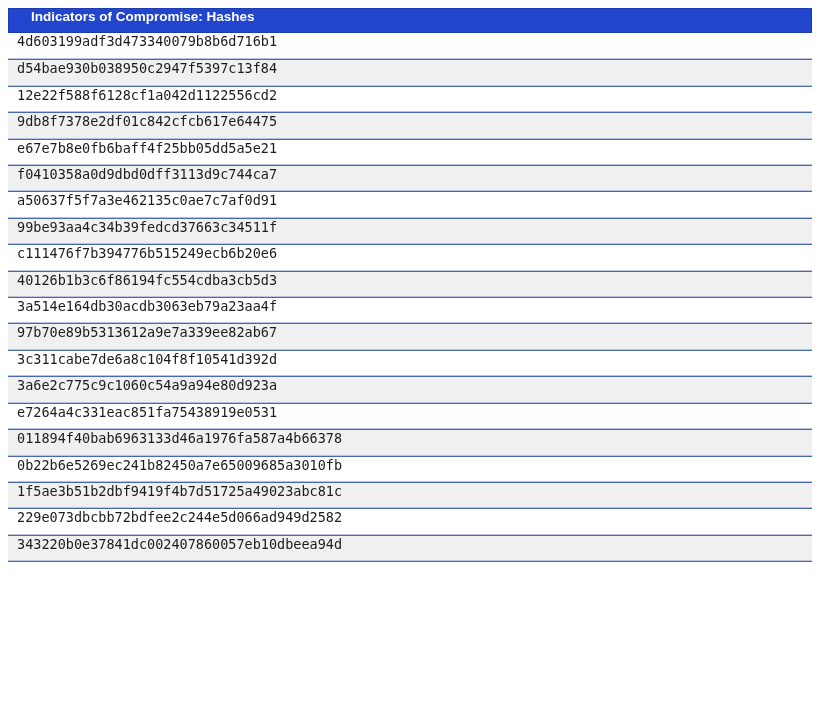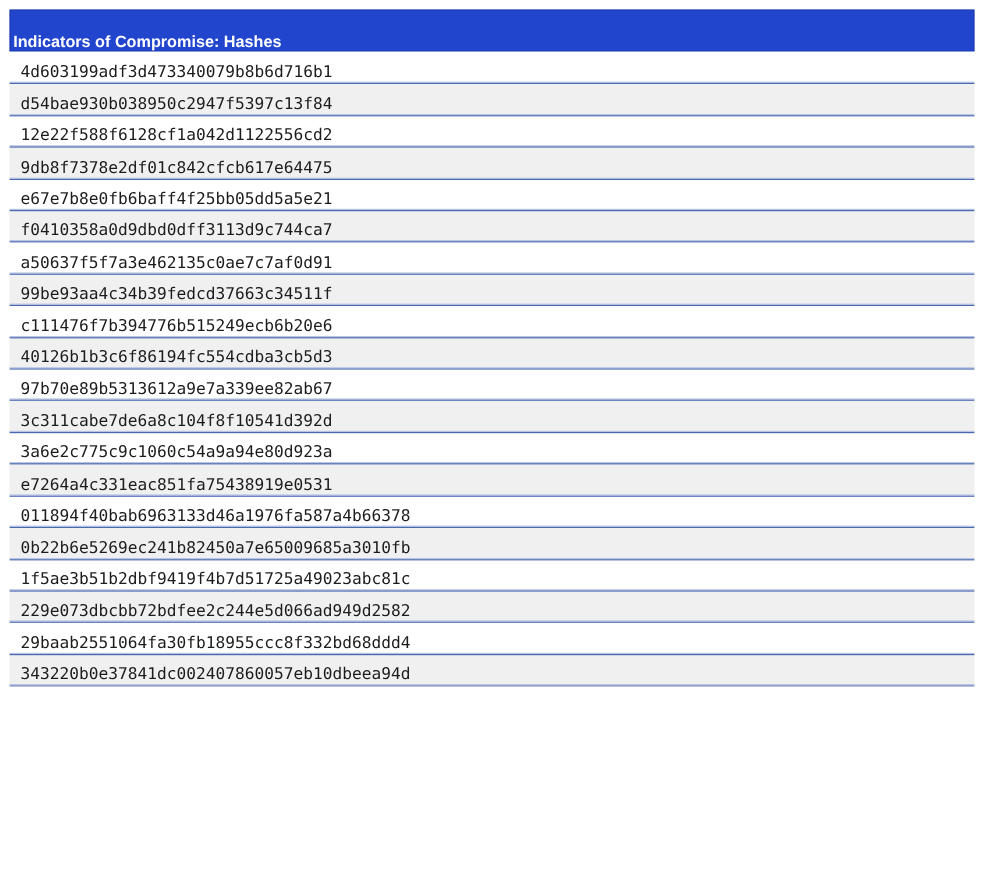--- a/index.html
+++ b/index.html
@@ -19,41 +19,41 @@
     width: 820px;
     height: 727px;
     background: #ffffff;
     overflow: hidden;
   }
   .table-wrap {
     margin: 8px 8px 0 8px;
     width: 804px;
   }
   .table-header {
-    height: 35px;
+    height: 25px;
     background: var(--header-bg);
     border: 1px solid var(--header-border);
     color: var(--header-text);
     font-family: "Liberation Sans", "DejaVu Sans", sans-serif;
     font-weight: bold;
     font-size: 13.5px;
     display: flex;
-    align-items: flex-end;
-    padding-left: 2px;
+    align-items: flex-start;
+    padding-left: 22px;
   }
   .table-body {
     border-bottom: 1px solid var(--divider-dark);
   }
   .row {
     height: 26.42px;
     background: var(--row-bg);
     border-top: 1px solid var(--divider-dark);
     border-bottom: 1px solid var(--divider-light);
     display: flex;
-    align-items: flex-end;
+    align-items: flex-start;
     padding-left: 9px;
   }
   .row:first-child {
     border-top: none;
   }
   .row:nth-child(even) {
     background: var(--row-alt-bg);
   }
   .hash {
     font-family: "DejaVu Sans Mono", "Liberation Mono", monospace;
@@ -105,20 +105,23 @@
 
   <div class="row">
     <span class="hash">c111476f7b394776b515249ecb6b20e6</span>
   </div>
 
 
   <div class="row">
     <span class="hash">40126b1b3c6f86194fc554cdba3cb5d3</span>
   </div>
 
+  <div class="row">
+    <span class="hash">3a514e164db30acdb3063eb79a23aa4f</span>
+  </div>
 
   <div class="row">
     <span class="hash">97b70e89b5313612a9e7a339ee82ab67</span>
   </div>
 
   <div class="row">
     <span class="hash">3c311cabe7de6a8c104f8f10541d392d</span>
   </div>
 
   <div class="row">
@@ -140,22 +143,19 @@
 
 
   <div class="row">
     <span class="hash">1f5ae3b51b2dbf9419f4b7d51725a49023abc81c</span>
   </div>
 
   <div class="row">
     <span class="hash">229e073dbcbb72bdfee2c244e5d066ad949d2582</span>
   </div>
 
-  <div class="row">
-    <span class="hash">29baab2551064fa30fb18955ccc8f332bd68ddd4</span>
-  </div>
 
   <div class="row">
     <span class="hash">343220b0e37841dc002407860057eb10dbeea94d</span>
   </div>
 
 </div>
 </div>
 
 </body></html>

